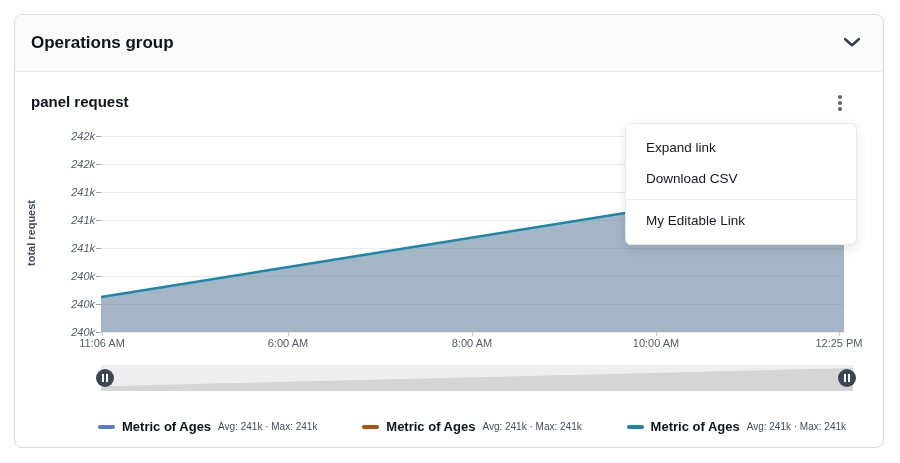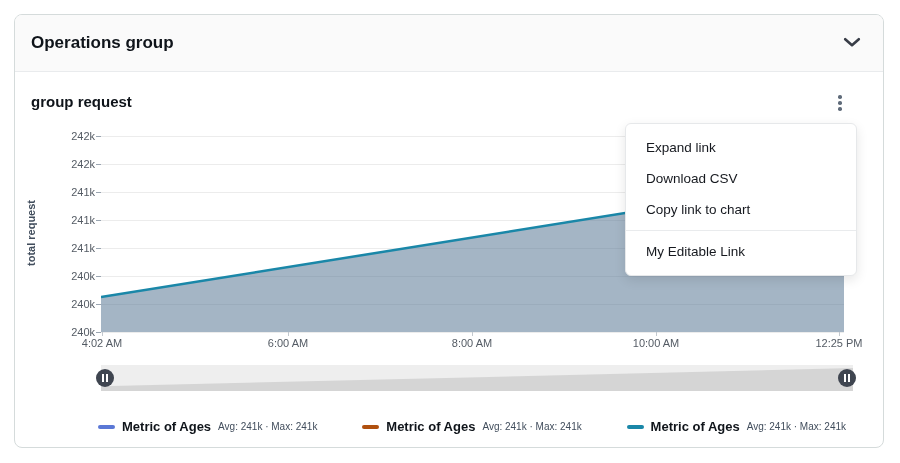--- a/index.html
+++ b/index.html
@@ -11,21 +11,21 @@
         border-bottom:1px solid #e9ebed;display:flex;align-items:center;justify-content:space-between;
         padding:0 22px 0 16px;box-sizing:border-box;cursor:pointer;}
   .group-title{font-size:17px;font-weight:700;color:#0f141a;}
   .panel-title{position:absolute;left:16px;top:78px;font-size:15px;font-weight:700;color:#0f141a;}
   .kebab{position:absolute;left:812px;top:76px;width:26px;height:24px;display:flex;flex-direction:column;
         align-items:center;justify-content:center;gap:2.5px;cursor:pointer;}
   .kebab i{width:3.5px;height:3.5px;border-radius:50%;background:#5f6b7a;display:block;}
   
   .ylab{position:absolute;left:8px;top:118px;height:200px;width:16px;display:flex;align-items:center;justify-content:center;
         writing-mode:vertical-rl;transform:rotate(180deg);font-size:11px;font-weight:700;color:#414d5c;}
-  .ytick{position:absolute;left:36px;width:44px;text-align:right;font-size:11px;color:#545b64;height:14px;line-height:14px;}
+  .ytick{position:absolute;left:36px;width:44px;text-align:right;font-size:11px;color:#545b64;height:14px;line-height:14px;font-style:italic;}
   .grid{position:absolute;left:86px;width:743px;height:1px;background:#ececec;}
   .stub{position:absolute;left:81px;width:5px;height:1px;background:#9aa5b1;}
   .xtick{position:absolute;top:322px;font-size:11px;color:#545b64;transform:translateX(-50%);white-space:nowrap;}
   .xstub{position:absolute;top:317px;width:1px;height:4px;background:#c2c8ce;}
   .plot{position:absolute;left:86px;top:121px;}
   
   .slider{position:absolute;left:86px;top:350px;width:752px;height:26px;background:#eeeeee;cursor:pointer;}
   .wedge{position:absolute;inset:0;background:#d5d5d5;
          clip-path:polygon(0 82%,100% 12%,100% 100%,0 100%);}
   .handle{position:absolute;width:18px;height:18px;border-radius:50%;background:#3f4550;top:354px;
@@ -53,21 +53,21 @@
 
     <div class="group-header">
       <span class="group-title">Operations group</span>
       <span>
         <svg width="18" height="11" viewBox="0 0 18 11">
           <path d="M2.2 2.2 L9 8.2 L15.8 2.2" stroke="#383d47" stroke-width="2.6" fill="none" stroke-linecap="round" stroke-linejoin="round"></path>
         </svg>
       </span>
     </div>
 
-    <div class="panel-title">group request</div>
+    <div class="panel-title">panel request</div>
     <div class="kebab">
         <i></i>
         <i></i>
         <i></i>
       </div>
 
     <div class="ylab">total request</div>
 
     <div class="stub" style="top:121px"></div>
       <div class="grid" style="top:121px"></div>
@@ -98,21 +98,21 @@
     <svg class="plot" width="743" height="196" viewBox="0 0 743 196">
       <polygon points="0,161 743,42 743,196 0,196" fill="rgba(90,120,150,0.55)"></polygon>
       <line x1="0" y1="161" x2="743" y2="42" stroke-width="2.5" stroke="#1a87a8"></line>
     </svg>
 
     <div class="xstub" style="left:87px"></div>
     <div class="xstub" style="left:273px"></div>
     <div class="xstub" style="left:457px"></div>
     <div class="xstub" style="left:641px"></div>
     <div class="xstub" style="left:824px"></div>
-    <div class="xtick" style="left:87px">4:02 AM</div>
+    <div class="xtick" style="left:87px">11:06 AM</div>
     <div class="xtick" style="left:273px">6:00 AM</div>
     <div class="xtick" style="left:457px">8:00 AM</div>
     <div class="xtick" style="left:641px">10:00 AM</div>
     <div class="xtick" style="left:824px">12:25 PM</div>
 
     <div class="slider">
       <div class="wedge"></div>
     </div>
     <div class="handle" style="left:81px">
         <i></i>
@@ -137,19 +137,18 @@
       <div class="lentry">
         <span class="swatch" style="background: rgb(26, 135, 168);"></span>
         <span class="lname">Metric of Ages</span>
         <span class="lstats">Avg: 241k · Max: 241k</span>
       </div>
     </div>
 
     <div class="menu">
       <div class="menu-item">Expand link</div>
       <div class="menu-item">Download CSV</div>
-      <div class="menu-item">Copy link to chart</div>
       <div class="menu-divider"></div>
       <div class="menu-item">My Editable Link</div>
     </div>
 
   </div>
 </div>
 
 </body></html>

